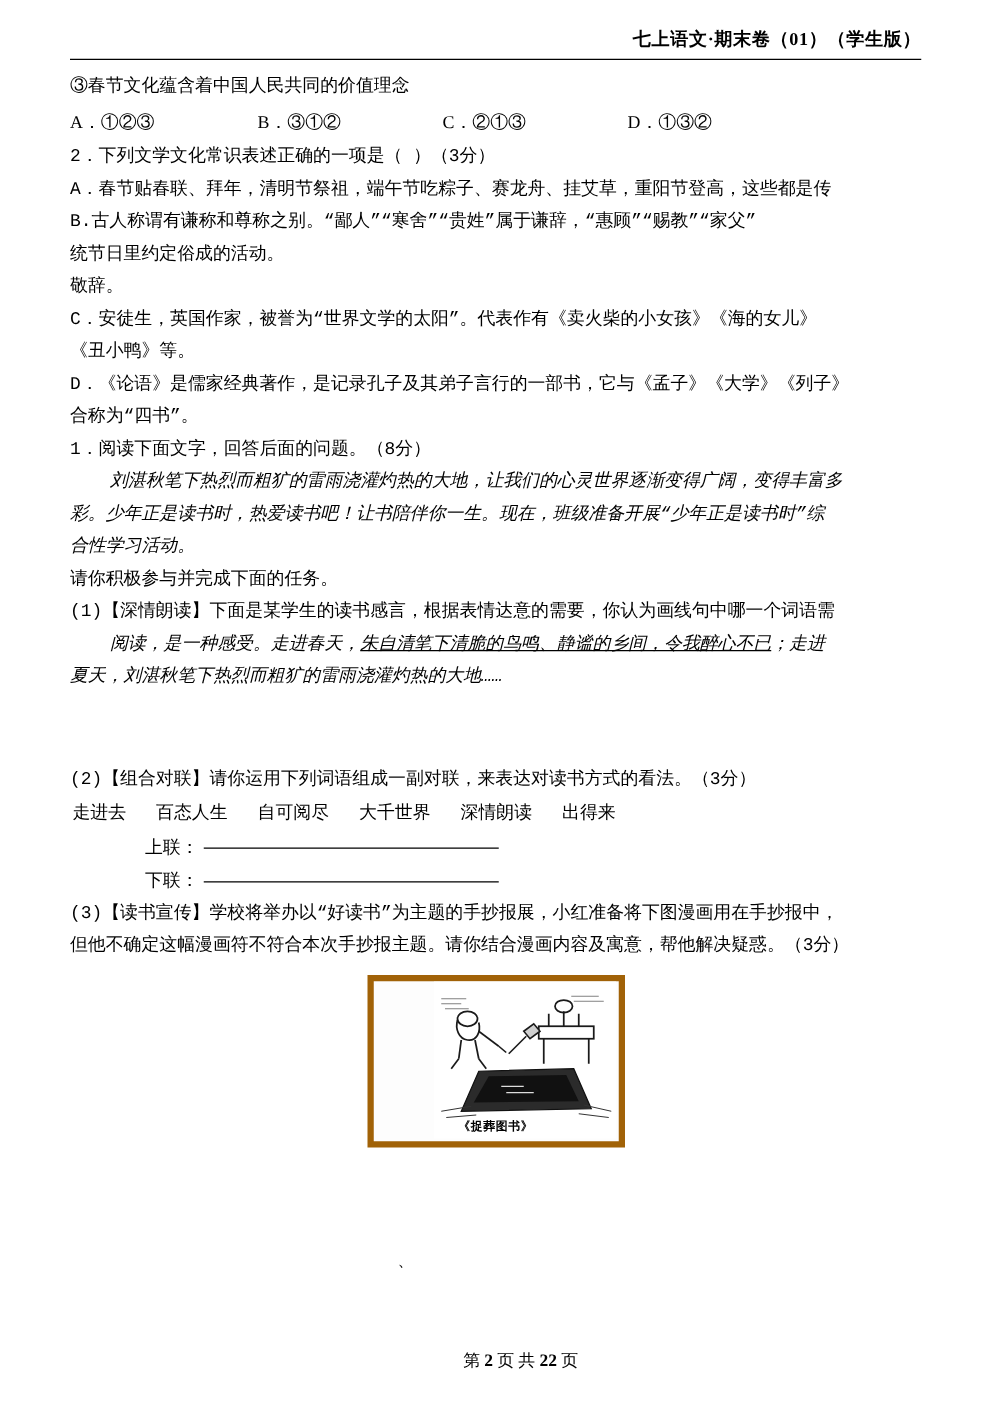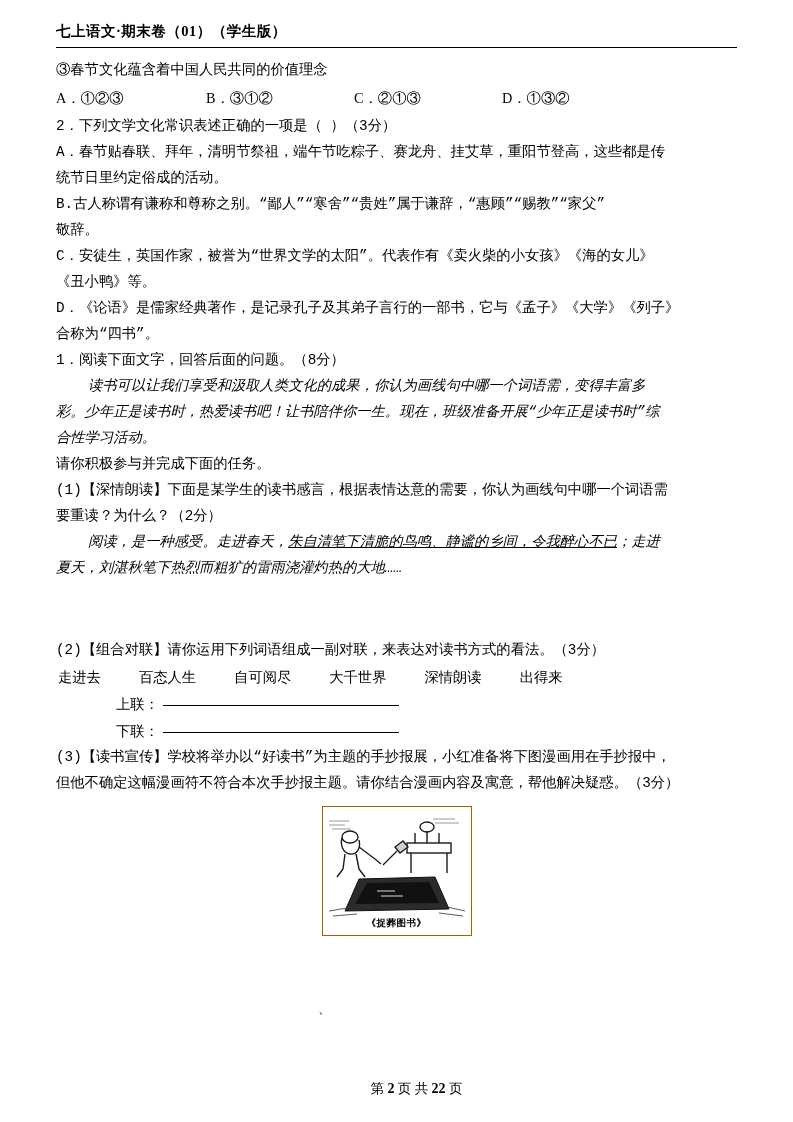--- a/index.html
+++ b/index.html
@@ -15,21 +15,21 @@
     position: relative;
   }
   .page {
     width: 793px;
     height: 1122px;
     box-sizing: border-box;
     padding: 14px 56px 0 56px;
     position: relative;
   }
   .doc-title {
-    text-align: left;
+    text-align: right;
     font-weight: bold;
     font-size: 14.5px;
     letter-spacing: 0.5px;
     margin-top: 8px;
     margin-bottom: 6px;
   }
   .header-rule {
     border-bottom: 1px solid #000;
     margin: 0 0 10px 0;
   }
@@ -77,35 +77,37 @@
     position: relative;
     top: -3px;
   }
   .spacer-answer {
     height: 56px;
   }
   .word-row {
     font-size: 14.3px;
     line-height: 27px;
     display: flex;
-    gap: 38px;
+    gap: 24px;
     margin-left: 2px;
+    font-family: Liberation Mono, monospace;
   }
   .figure-wrap {
     display: flex;
     justify-content: center;
     margin-top: 10px;
   }
   .figure-box {
     width: 148px;
     height: 128px;
-    border: 1px solid #a16207;
+    border: 5px solid #a16207;
     background: #fdfdfd;
     position: relative;
     overflow: hidden;
+    padding-left: 48px;
   }
   .fig-caption {
     position: absolute;
     bottom: 5px;
     left: 0;
     right: 0;
     text-align: center;
     font-size: 9.5px;
     font-weight: bold;
     letter-spacing: 0.5px;
@@ -143,38 +145,37 @@
 
   <div class="opts">
     <span class="opt-a">A．①②③</span>
     <span class="opt-b">B．③①②</span>
     <span class="opt-c">C．②①③</span>
     <span class="opt-d">D．①③②</span>
   </div>
 
   <div class="line">2．下列文学文化常识表述正确的一项是（    ）（3分）</div>
   <div class="line">A．春节贴春联、拜年，清明节祭祖，端午节吃粽子、赛龙舟、挂艾草，重阳节登高，这些都是传</div>
+  <div class="line">B.古人称谓有谦称和尊称之别。“鄙人”“寒舍”“贵姓”属于谦辞，“惠顾”“赐教”“家父”</div>
   <div class="line">统节日里约定俗成的活动。</div>
-  <div class="line">B.古人称谓有谦称和尊称之别。“鄙人”“寒舍”“贵姓”属于谦辞，“惠顾”“赐教”“家父”</div>
   <div class="line">敬辞。</div>
   <div class="line">C．安徒生，英国作家，被誉为“世界文学的太阳”。代表作有《卖火柴的小女孩》《海的女儿》</div>
   <div class="line">《丑小鸭》等。</div>
   <div class="line">D．《论语》是儒家经典著作，是记录孔子及其弟子言行的一部书，它与《孟子》《大学》《列子》</div>
   <div class="line">合称为“四书”。</div>
 
   <div class="line">1．阅读下面文字，回答后面的问题。（8分）</div>
 
-  <div class="line italic-body indent-para">读书可以让我们享受和汲取人类文化的成果，你认为画线句中哪一个词语需，变得丰富多</div>
+  <div class="line italic-body indent-para">刘湛秋笔下热烈而粗犷的雷雨浇灌灼热的大地，让我们的心灵世界逐渐变得广阔，变得丰富多</div>
   <div class="line italic-body">彩。少年正是读书时，热爱读书吧！让书陪伴你一生。现在，班级准备开展“少年正是读书时”综</div>
   <div class="line italic-body">合性学习活动。</div>
 
   <div class="line">请你积极参与并完成下面的任务。</div>
 
   <div class="line">(1)【深情朗读】下面是某学生的读书感言，根据表情达意的需要，你认为画线句中哪一个词语需</div>
-  <div class="line">要重读？为什么？（2分）</div>
 
   <div class="line italic-body indent-para">
     <span>阅读，是一种感受。走进春天，</span><span class="u">朱自清笔下清脆的鸟鸣、静谧的乡间，令我醉心不已</span><span>；走进</span>
   </div>
   <div class="line italic-body">夏天，刘湛秋笔下热烈而粗犷的雷雨浇灌灼热的大地……</div>
 
   <div class="spacer-answer"></div>
 
   <div class="line">(2)【组合对联】请你运用下列词语组成一副对联，来表达对读书方式的看法。（3分）</div>
 

